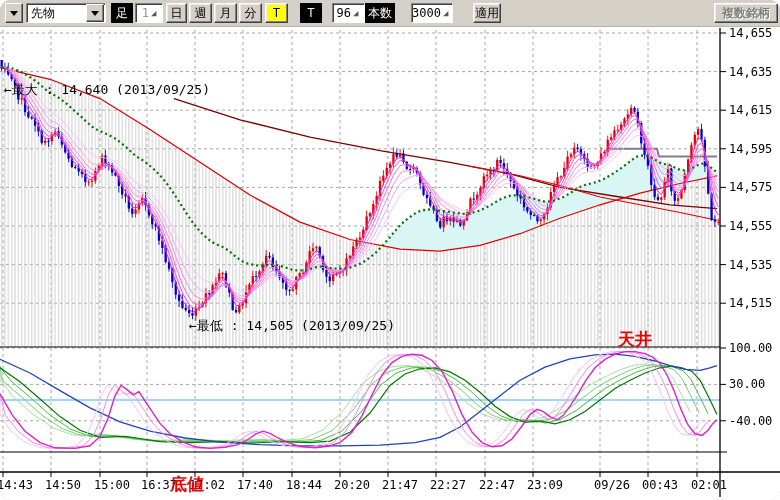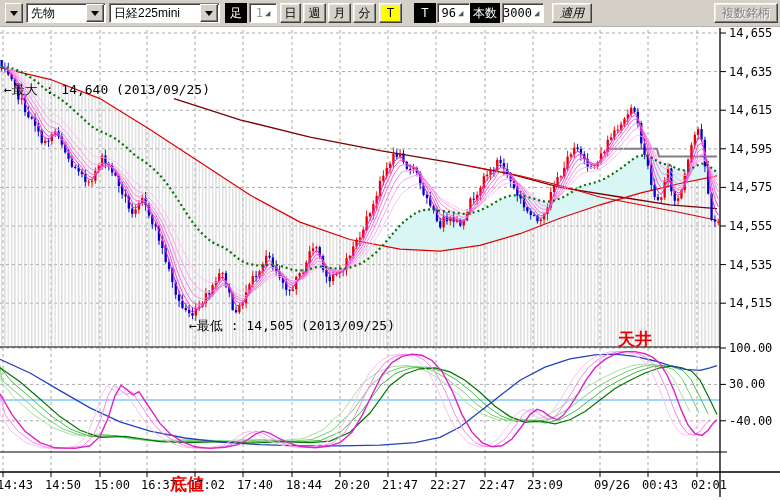--- a/index.html
+++ b/index.html
@@ -1,34 +1,34 @@
 <!DOCTYPE html>
 <html><head>
 <meta charset="utf-8">
 <style>
   html,body{margin:0;padding:0;background:#fff;}
   .app{position:relative;width:780px;height:500px;overflow:hidden;background:#c4b5fd;
-       font-family:"Liberation Sans","DejaVu Sans",sans-serif;}
+       font-family:"Liberation Sans","DejaVu Sans",sans-serif;border-radius:11px;}
   .toolbar{position:absolute;left:0;top:0;width:780px;height:27px;background:#d4d0c8;
            border-bottom:1px solid #b8b4ac;display:flex;align-items:center;box-sizing:border-box;
            padding-left:2px;z-index:5;}
   .tb{height:20px;box-sizing:border-box;font-size:12px;display:flex;align-items:center;}
   .combo{background:#fff;border:1px solid;border-color:#808080 #fff #fff #808080;
          box-shadow:inset 1px 1px 0 #404040;padding:0 0 0 4px;justify-content:space-between;}
   .combo .cv{white-space:nowrap;overflow:hidden;}
   .drop{width:16px;height:16px;margin:0 1px 0 3px;background:#d4d0c8;border:1px solid;
         border-color:#fff #404040 #404040 #fff;box-shadow:inset -1px -1px 0 #808080;
         display:flex;align-items:center;justify-content:center;flex:0 0 auto;}
   .arr{width:0;height:0;border-left:4px solid transparent;border-right:4px solid transparent;
        border-top:5px solid #000;}
   .btn{background:#d4d0c8;border:1px solid;border-color:#fff #404040 #404040 #fff;
        box-shadow:inset -1px -1px 0 #808080,inset 1px 1px 0 #ecebe5;justify-content:center;
        cursor:default;}
   .btn.yellow{background:#ffff00;}
-  .btn.disabled{color:#808080;text-shadow:1px 1px 0 #fff;}
+  .btn.disabled{color:#808080;text-shadow:1px 1px 0 #fff;font-weight:bold;}
   .blk{background:#000;color:#fff;justify-content:center;}
   .num{background:#fff;border:1px solid;border-color:#808080 #fff #fff #808080;
        box-shadow:inset 1px 1px 0 #404040;justify-content:flex-end;padding-right:1px;
        font-family:"DejaVu Sans Mono",monospace;}
   .num .val{flex:1;text-align:right;padding-right:2px;}
   .num .spin{width:10px;height:14px;color:#555;font-size:9px;line-height:14px;}
   .num.dim .val{color:#969696;}
   .sp{flex:0 0 auto;}
   .grow{flex:1 1 auto;}
   svg{position:absolute;left:0;top:0;}
@@ -42,47 +42,41 @@
   <div class="toolbar">
     <div class="tb drop sp" style="width:18px;height:20px;">
       <span class="arr"></span>
     </div>
     <div class="tb combo sp" style="width:80px;margin-left:2px;">
       <span class="cv">先物</span>
       <span class="drop" style="height:16px;">
           <span class="arr"></span>
         </span>
     </div>
-    <div class="tb combo sp" style="width:111px;margin-left:3px;">
-      <span class="cv">日経225mini</span>
-      <span class="drop" style="height:16px;">
-          <span class="arr"></span>
-        </span>
-    </div>
     <div class="tb blk sp" style="width:22px;margin-left:5px;">足</div>
     <div class="tb num dim sp" style="width:28px;margin-left:2px;">
       <span class="val">1</span>
       <span class="spin">◢</span>
     </div>
     <div class="tb btn sp" style="width:21px;margin-left:3px;">日</div>
     <div class="tb btn sp" style="width:23px;margin-left:2px;">週</div>
     <div class="tb btn sp" style="width:23px;margin-left:2px;">月</div>
     <div class="tb btn sp" style="width:23px;margin-left:2px;">分</div>
     <div class="tb btn yellow sp" style="width:23px;margin-left:3px;">T</div>
     <div class="tb blk sp" style="width:22px;margin-left:12px;">T</div>
-    <div class="tb num sp" style="width:33px;margin-left:1px;">
+    <div class="tb num sp" style="width:33px;margin-left:10px;">
       <span class="val">96</span>
       <span class="spin">◢</span>
     </div>
     <div class="tb blk sp" style="width:30px;margin-left:0;">本数</div>
-    <div class="tb num sp" style="width:42px;margin-left:2px;">
+    <div class="tb num sp" style="width:42px;margin-left:16px;">
       <span class="val">3000</span>
       <span class="spin">◢</span>
     </div>
-    <div class="tb btn sp" style="width:40px;margin-left:8px;font-style:italic;">適用</div>
+    <div class="tb btn sp" style="width:28px;margin-left:20px;">適用</div>
     <div class="grow"></div>
     <div class="tb btn disabled sp" style="width:64px;margin-right:2px;">複数銘柄</div>
   </div>
 
   <div>
     <svg id="chart" width="780" height="500" viewBox="0 0 780 500">
         <rect x="0" y="27" width="780" height="473" fill="#fff"></rect>
         <line x1="0" y1="33" x2="720" y2="33" stroke="#a8a8a8" stroke-dasharray="3 3"></line>
         <line x1="0" y1="71.6" x2="720" y2="71.6" stroke="#a8a8a8" stroke-dasharray="3 3"></line>
         <line x1="0" y1="110.2" x2="720" y2="110.2" stroke="#a8a8a8" stroke-dasharray="3 3"></line>

